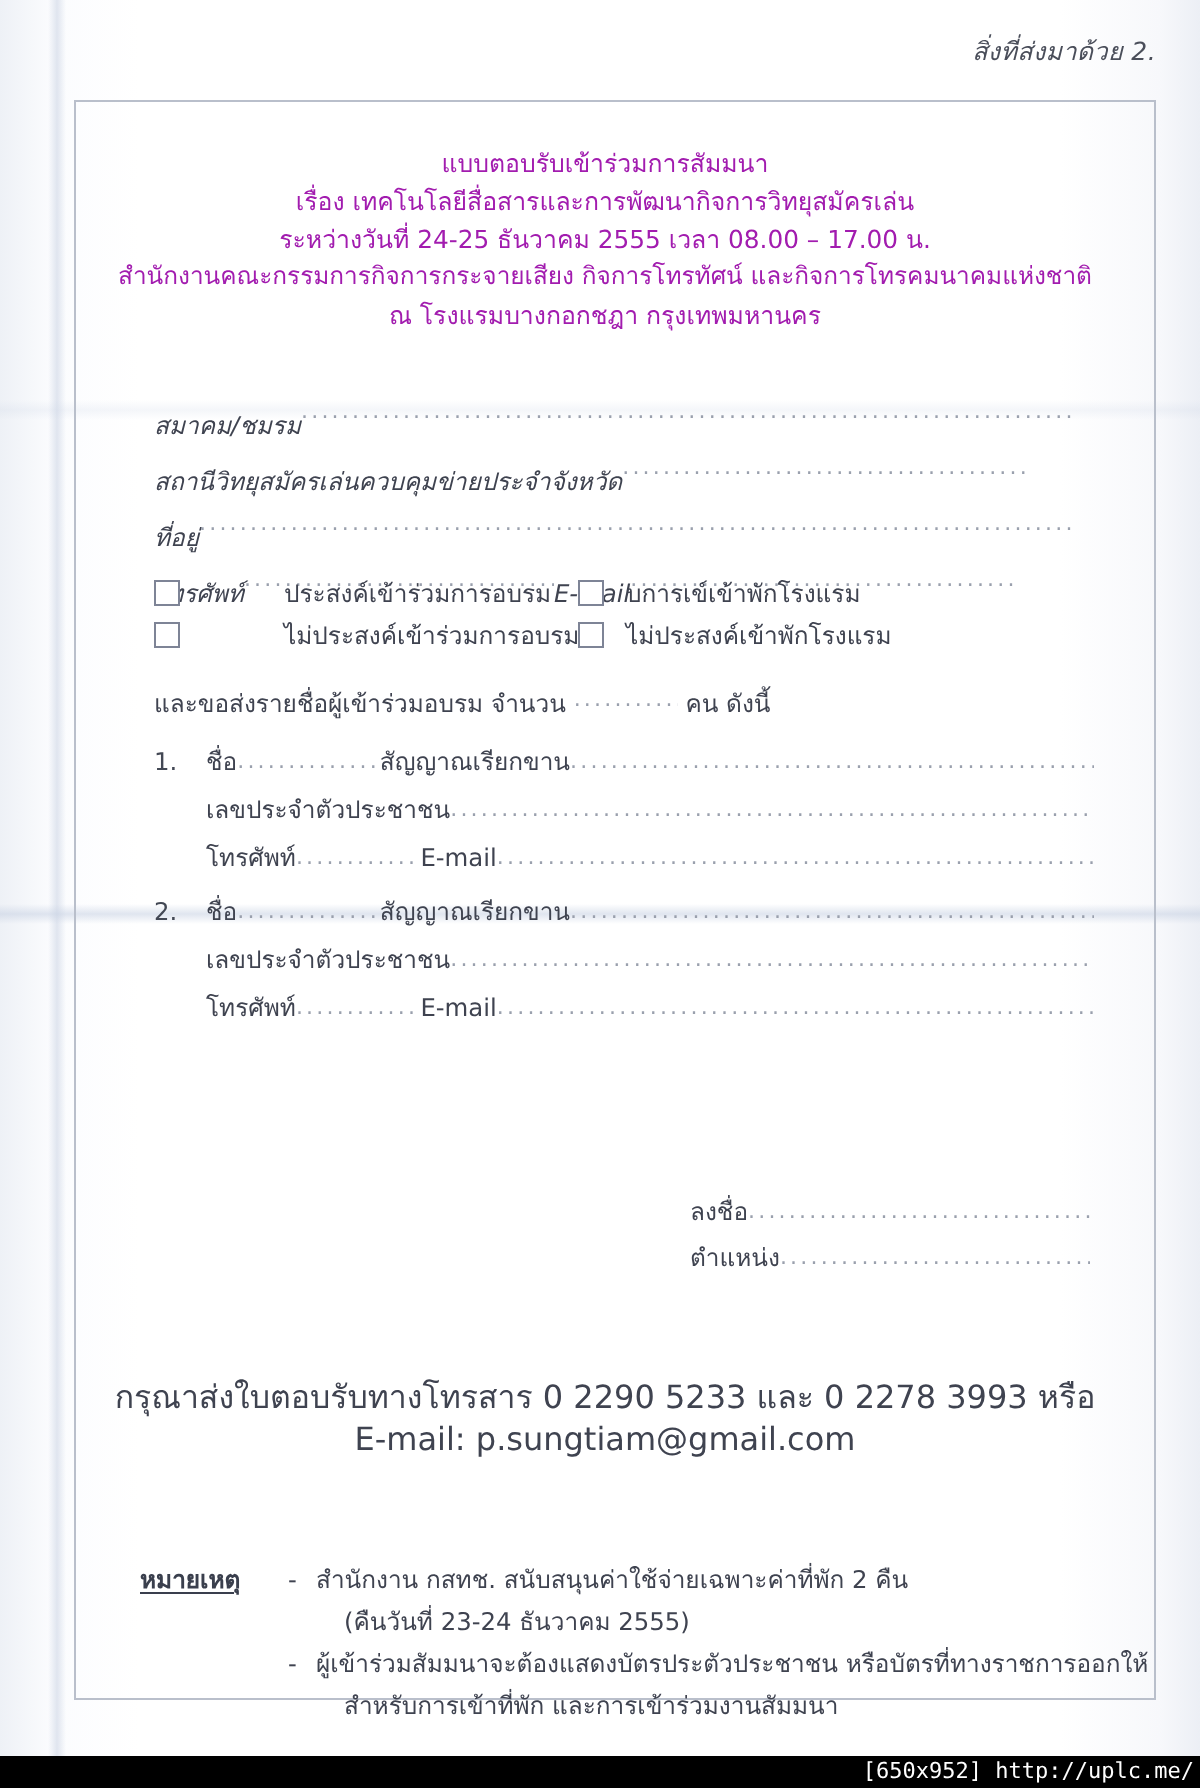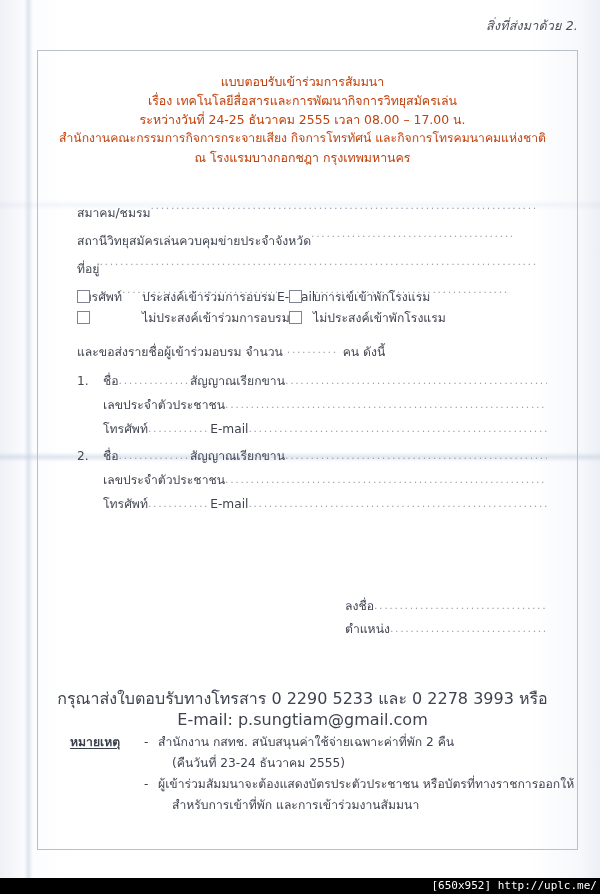--- a/index.html
+++ b/index.html
@@ -76,40 +76,40 @@
   .title-block {
     position: absolute;
     left: 40px;
     top: 72px;
     width: 525px;
     text-align: center;
   }
   .title-line {
     font-size: 12.4px;
     line-height: 19px;
-    color: #c2410c;
+    color: #a21caf;
     white-space: nowrap;
   }
   .title-line.wide { font-size: 12.2px; }
 
   .body-area {
     position: absolute;
     left: 77px;
     top: 196px;
     width: 470px;
   }
 
   .row {
     position: relative;
     font-size: 12.2px;
     line-height: 21px;
     white-space: nowrap;
     color: #3f4350;
   }
-  .lbl { white-space: nowrap; }
+  .lbl { white-space: nowrap; font-style: italic; }
 
   
   .dots {
     display: inline-block;
     overflow: hidden;
     vertical-align: baseline;
     color: #9aa0ad;
     letter-spacing: 1.6px;
     font-size: 11px;
     position: relative;
@@ -214,21 +214,21 @@
     top: 688px;
     width: 525px;
     text-align: center;
     font-size: 16px;
     line-height: 21px;
   }
 
   .notes {
     position: absolute;
     left: 70px;
-    top: 732px;
+    top: 780px;
     width: 500px;
     font-size: 12.2px;
     line-height: 21px;
   }
   .notes-head {
     position: absolute;
     left: 0;
     top: 0;
     text-decoration: underline;
     text-underline-offset: 2px;

